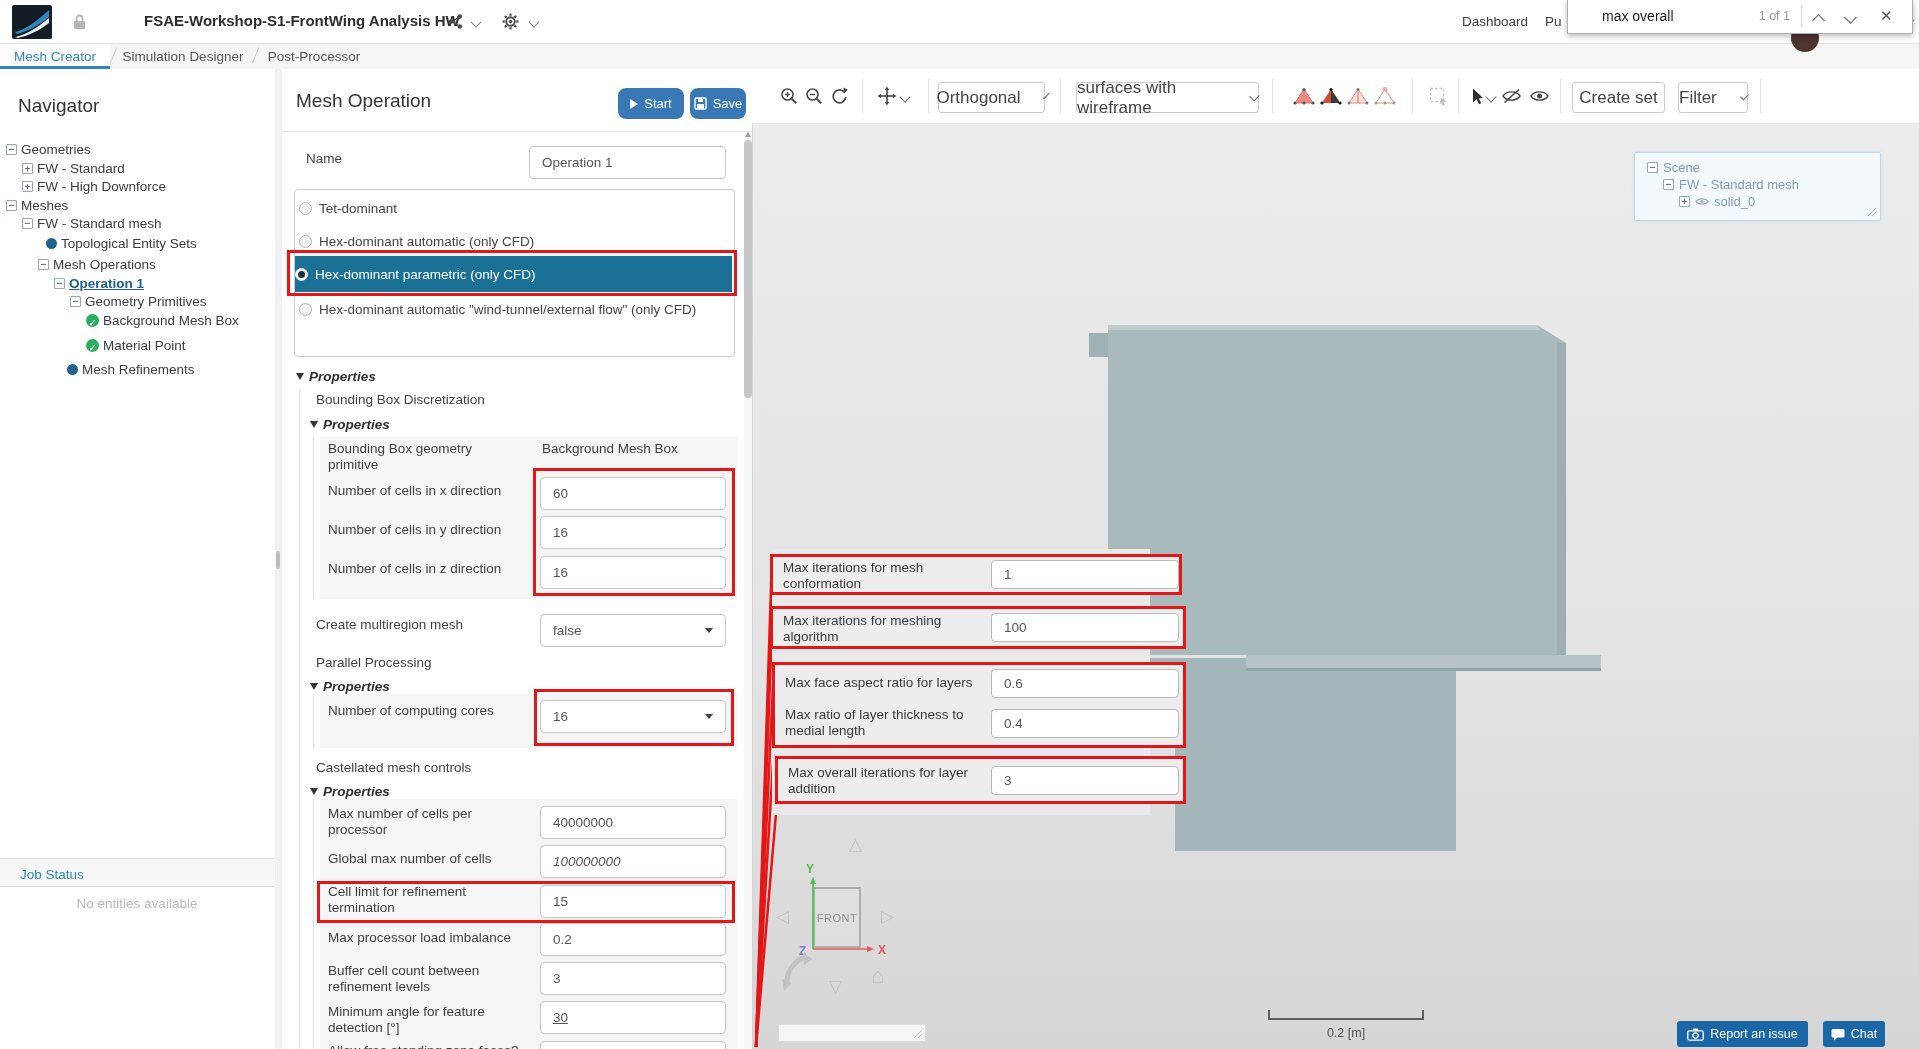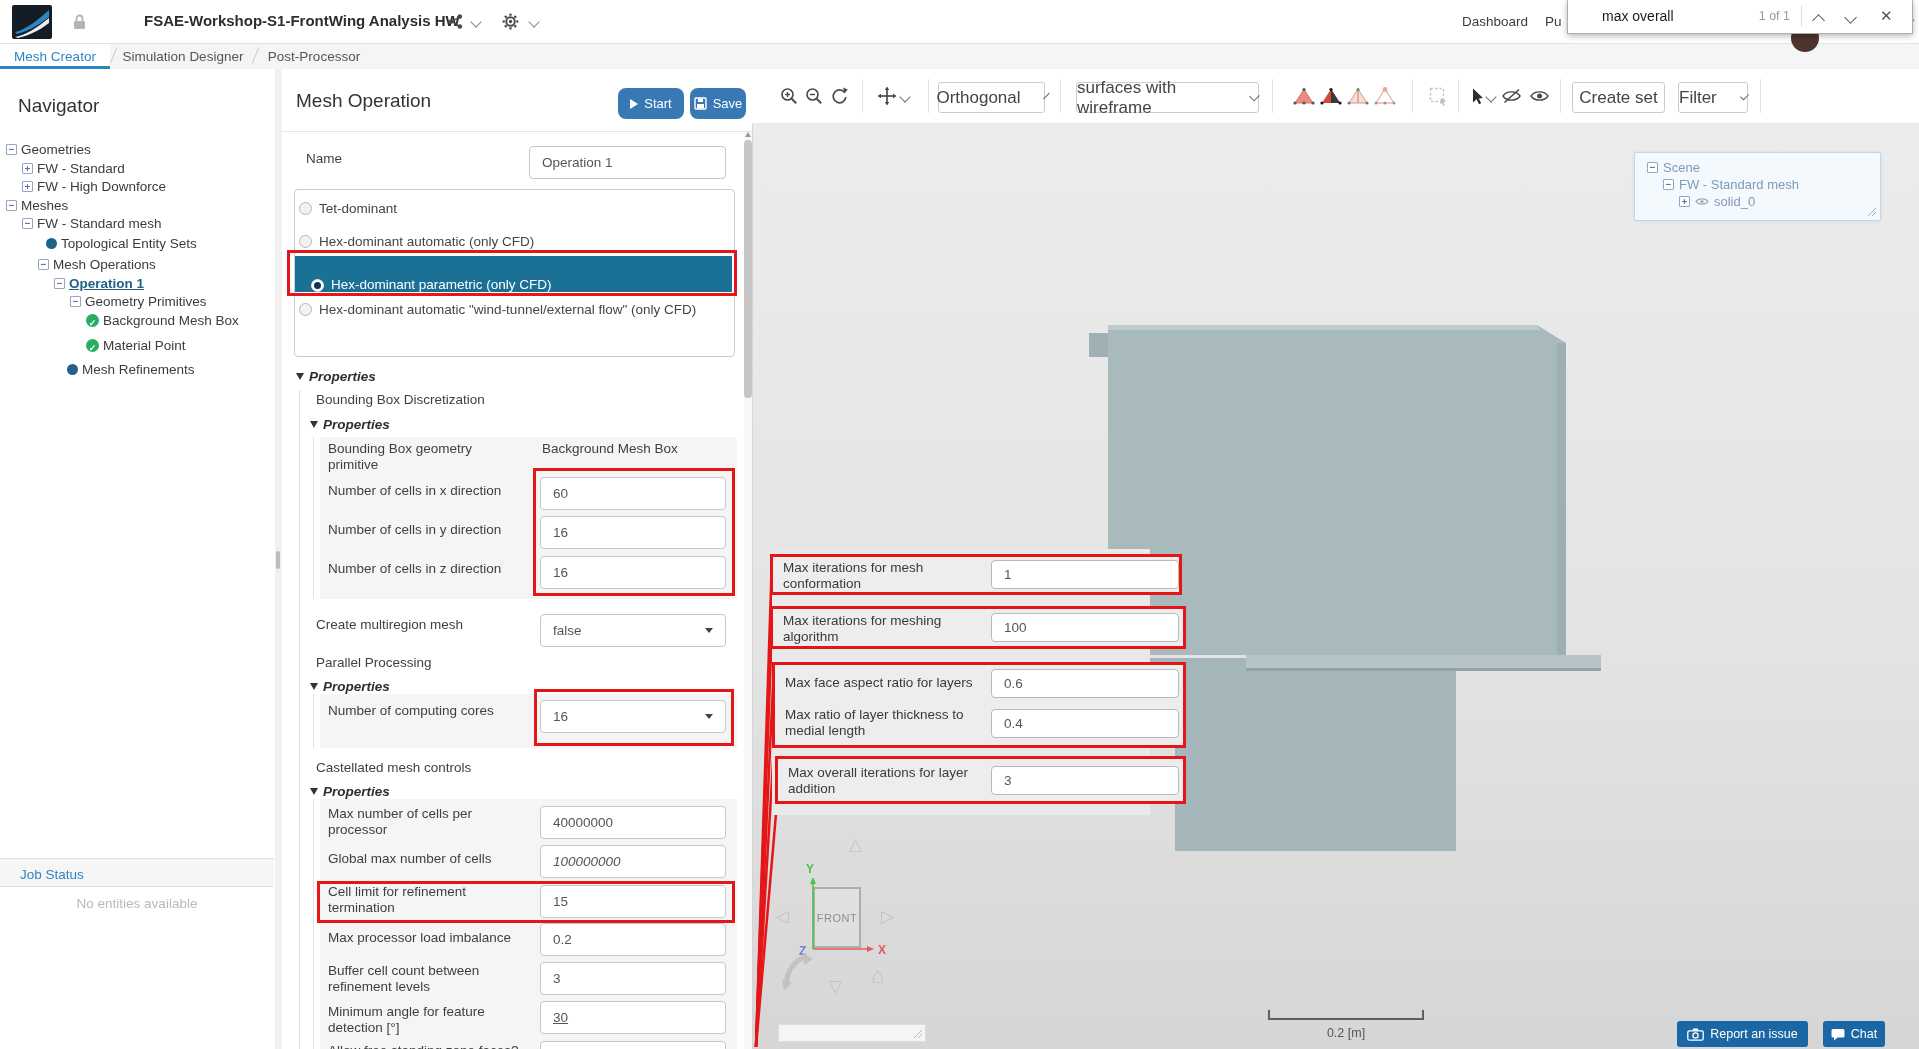--- a/index.html
+++ b/index.html
@@ -243,21 +243,21 @@
 
   <div class="abs radiogroup"></div>
   <div class="abs opt" style="left:299px;top:197px;width:430px;height:22px;z-index:3;">
       <span class="radio"></span>
       <span>Tet-dominant</span>
     </div>
   <div class="abs opt" style="left:299px;top:230px;width:430px;height:22px;z-index:3;">
       <span class="radio"></span>
       <span>Hex-dominant automatic (only CFD)</span>
     </div>
-  <div class="abs opt optsel" style="left:295px;top:256px;width:437px;height:36px;padding-left:16px;box-sizing:border-box;z-index:3;align-items:flex-end;">
+  <div class="abs opt optsel" style="left:295px;top:256px;width:437px;height:36px;padding-left:0;box-sizing:border-box;z-index:3;">
       <span class="radio"></span>
       <span>Hex-dominant parametric (only CFD)</span>
     </div>
   <div class="abs opt" style="left:299px;top:298px;width:430px;height:22px;z-index:3;">
       <span class="radio"></span>
       <span>Hex-dominant automatic "wind-tunnel/external flow" (only CFD)</span>
     </div>
 
   <div class="abs ph" style="left:296px;top:369px;">
       <span class="tri"></span>

